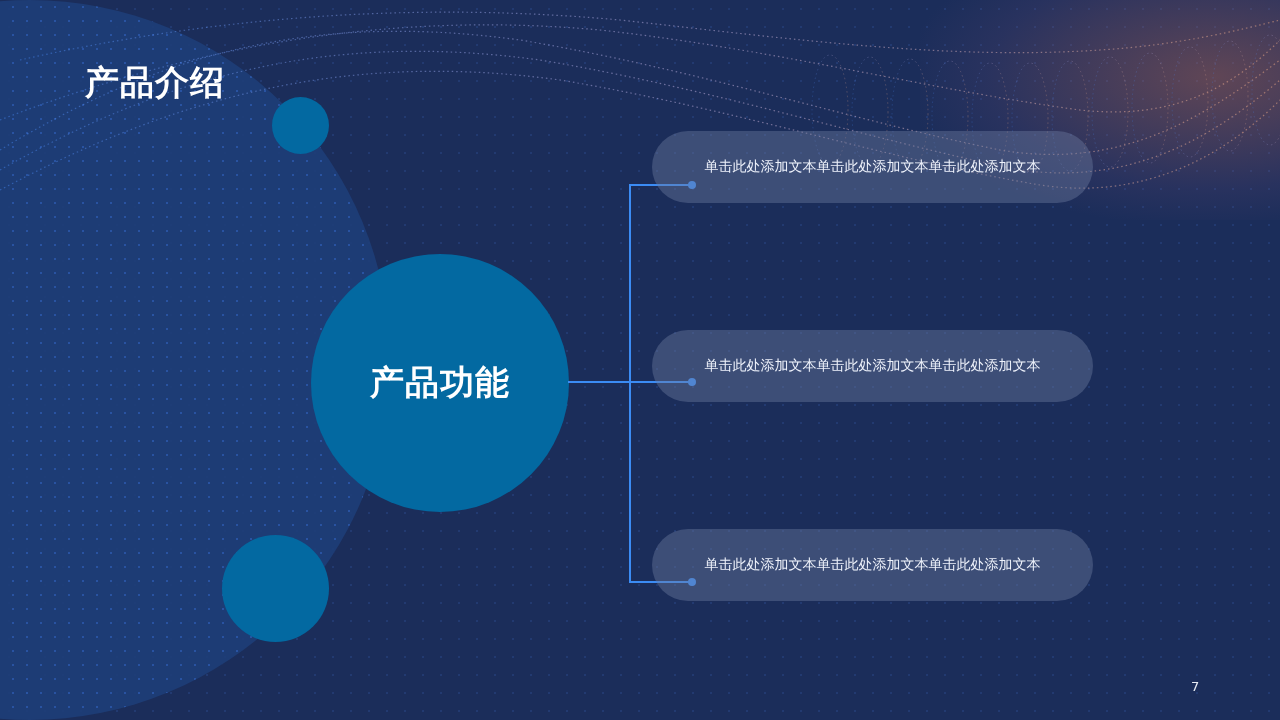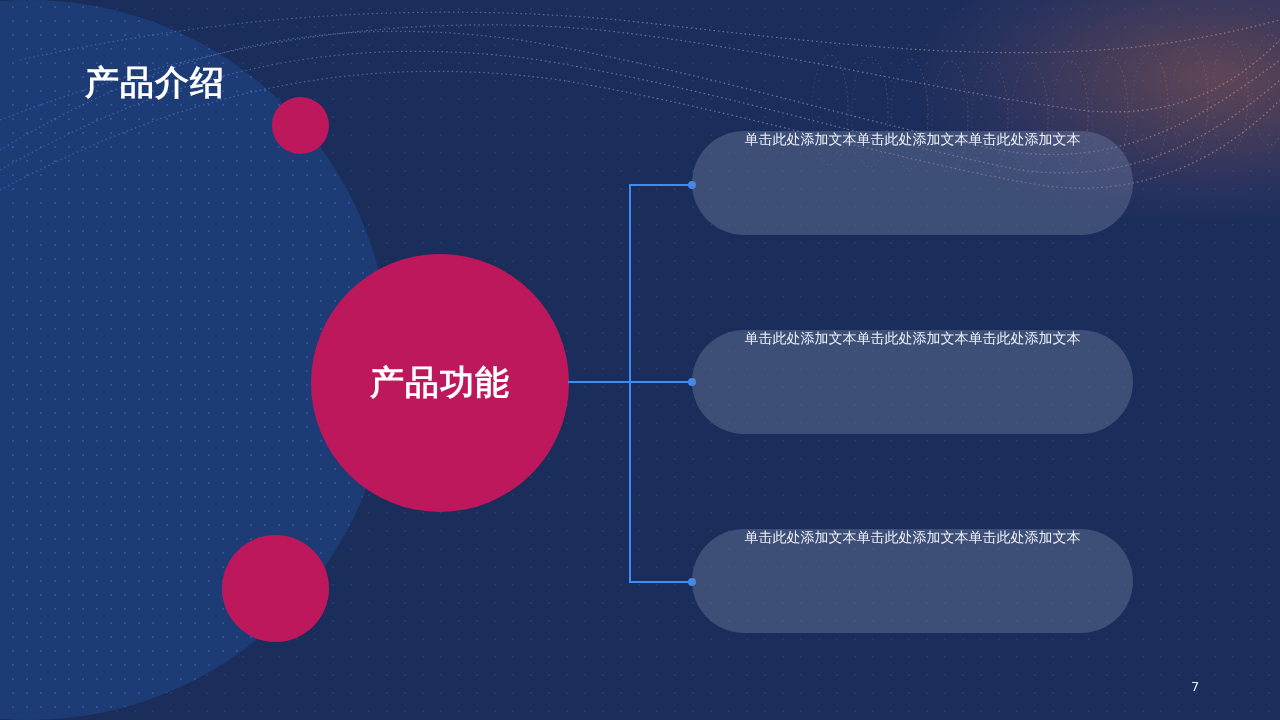--- a/index.html
+++ b/index.html
@@ -29,34 +29,34 @@
     position:absolute; pointer-events:none;
   }
   .glow {
     position:absolute; right:-60px; top:-40px; width:420px; height:260px;
     background: radial-gradient(ellipse at 70% 45%, rgba(180,100,80,0.45), rgba(120,80,120,0.15) 55%, transparent 75%);
   }
   .title {
     position:absolute; left:85px; top:60px;
     font-size:34px; font-weight:bold; color:#ffffff; letter-spacing:1px;
   }
-  .circle { position:absolute; border-radius:50%; background:#be185d; }
+  .circle { position:absolute; border-radius:50%; background:#0369a1; }
   .c-small-top { left:272px; top:97px; width:57px; height:57px; }
   .c-small-bottom { left:222px; top:535px; width:107px; height:107px; }
   .c-main {
     left:311px; top:254px; width:258px; height:258px;
     display:flex; align-items:center; justify-content:center;
   }
   .c-main span { color:#ffffff; font-size:34px; font-weight:bold; letter-spacing:1px; }
   .line { position:absolute; background:#3b8cf5; }
   .dot { position:absolute; width:8px; height:8px; border-radius:50%; background:#3b8cf5; }
   .pill {
-    position:absolute; left:692px; width:441px; height:104px; border-radius:52px;
+    position:absolute; left:652px; width:441px; height:72px; border-radius:52px;
     background:rgba(110,125,160,0.42);
-    display:flex; justify-content:center;
+    display:flex; align-items:center; justify-content:center;
     color:#eef2fb; font-size:14px;
   }
   .page-num { position:absolute; left:1191px; top:679px; color:#e8ecf5; font-size:13px; }
 </style>
 </head>
 <body>
 
 <div class="bg-dots"></div>
 <div class="big-arc"></div>
 <div class="glow"></div>

